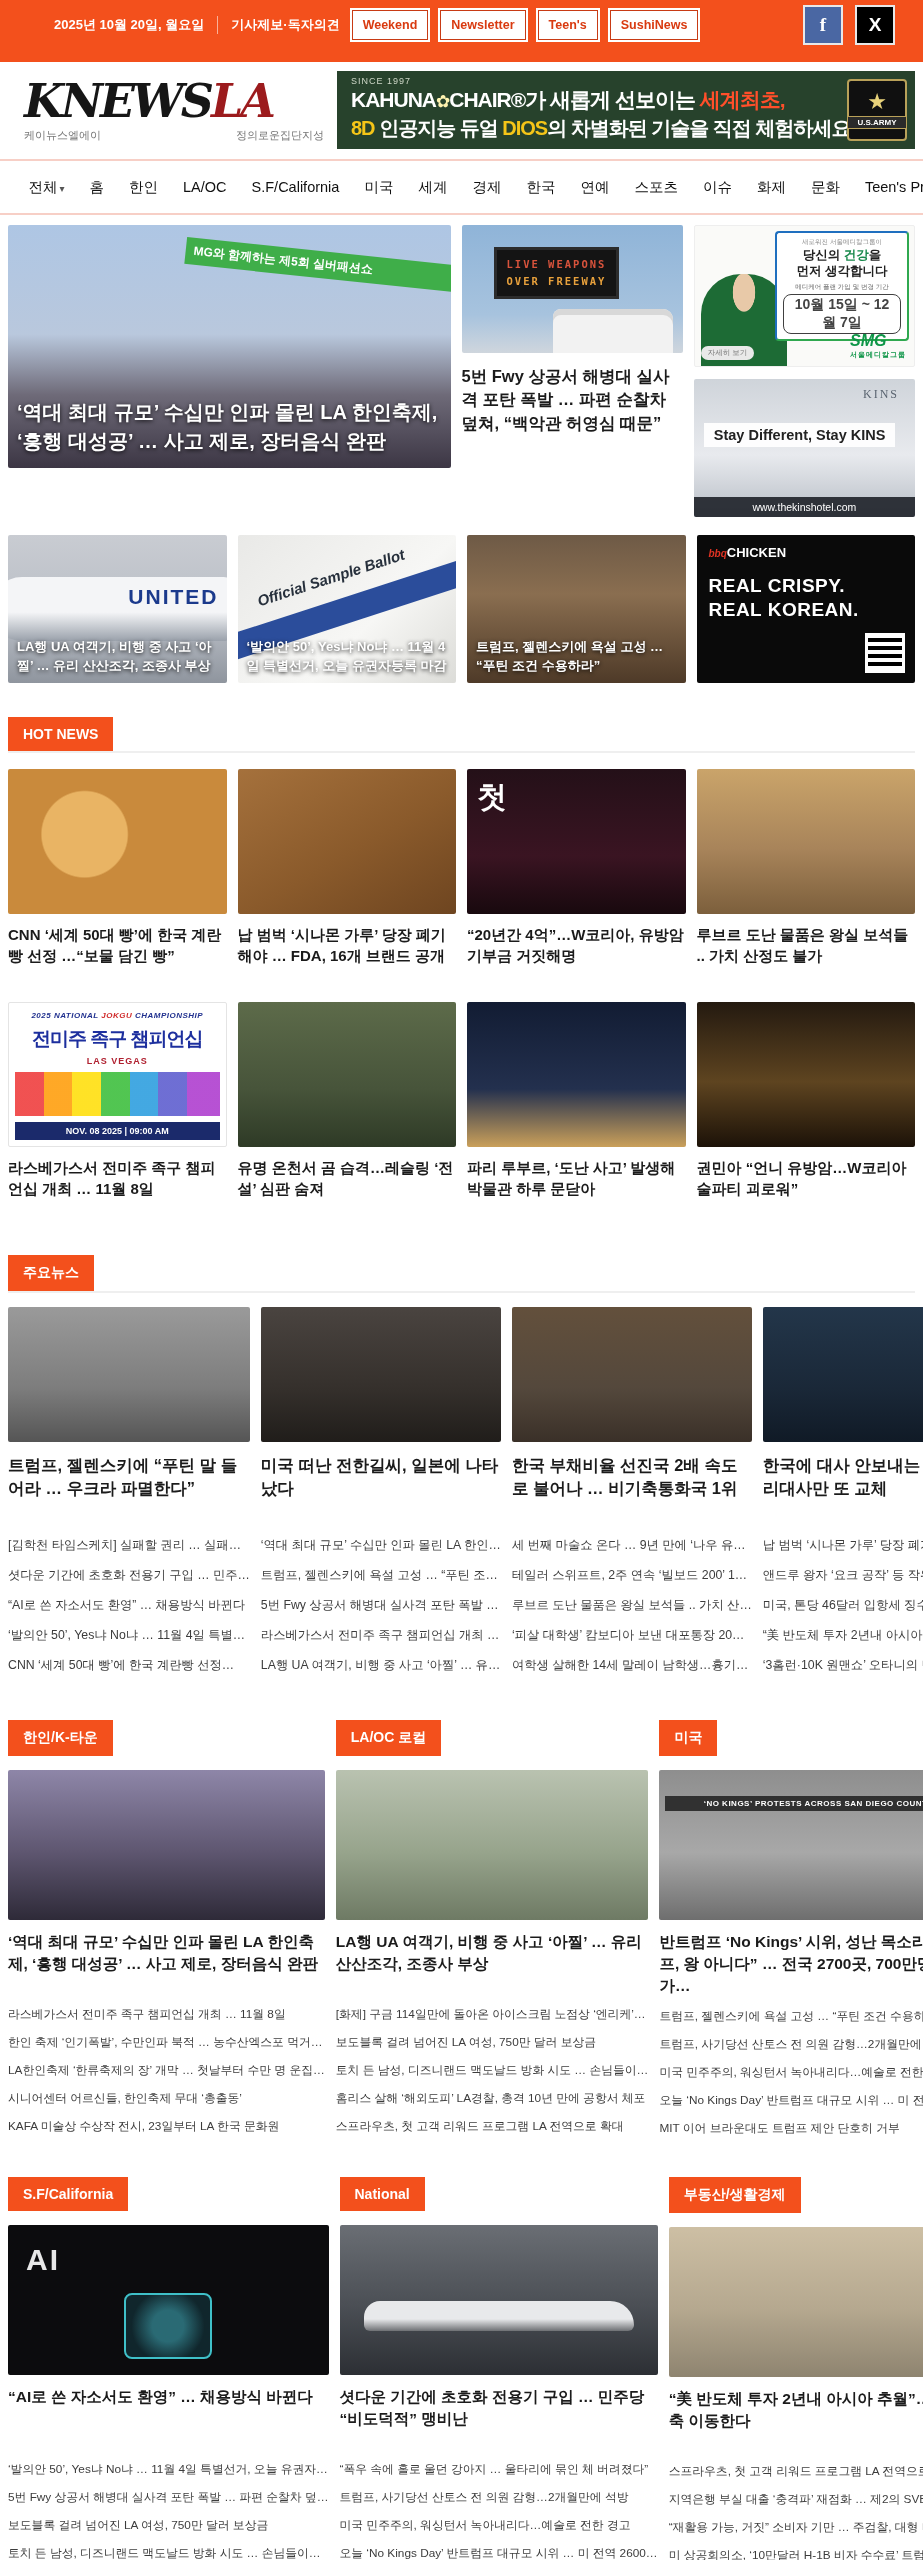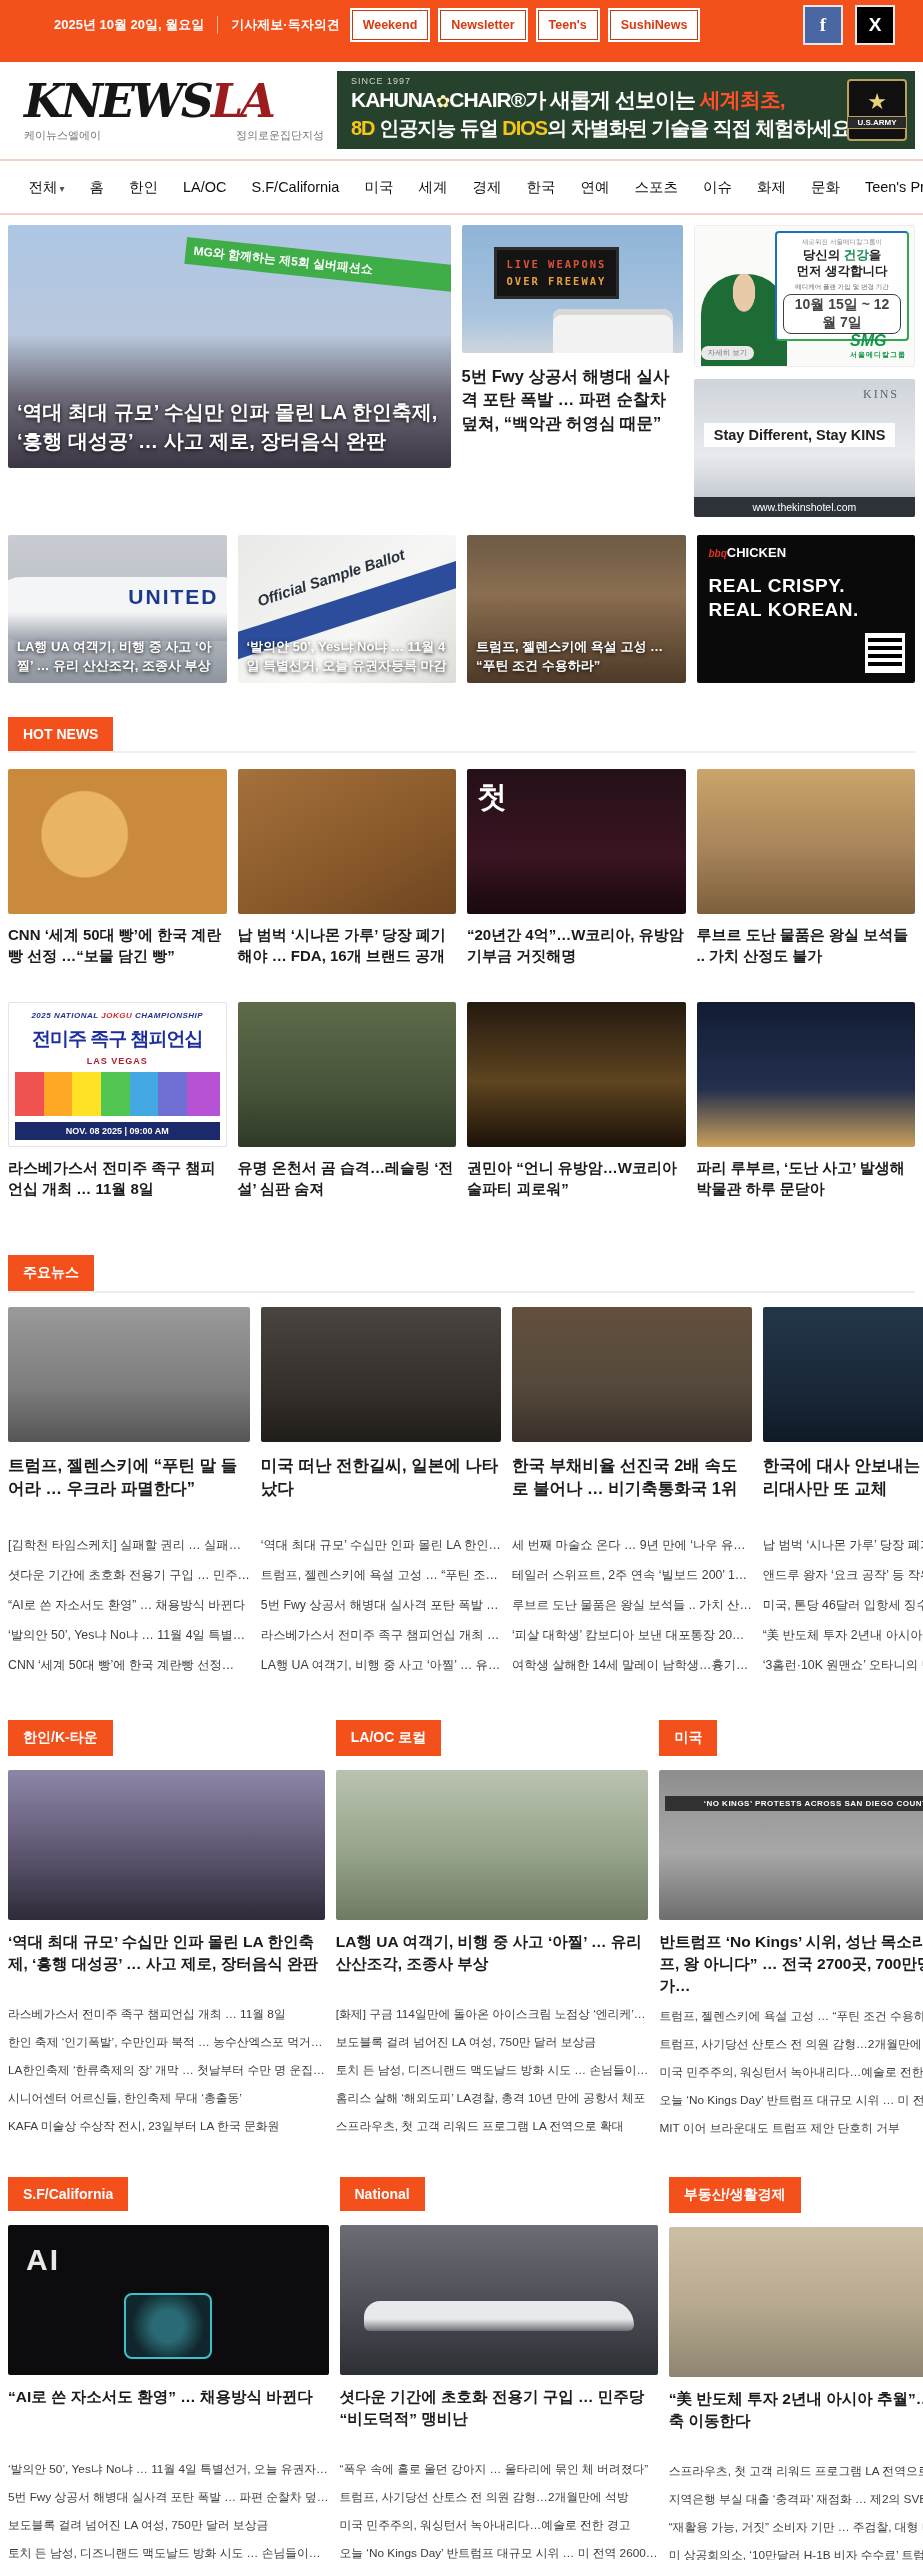--- a/index.html
+++ b/index.html
@@ -282,26 +282,26 @@
           <div class="po-art"></div>
           <div class="po-date">NOV. 08 2025 | 09:00 AM</div>
         </div>
         <div class="title hot-title">라스베가스서 전미주 족구 챔피언십 개최 … 11월 8일</div>
       </div>
       <div>
         <div class="img hot-img i-bear"></div>
         <div class="title hot-title">유명 온천서 곰 습격…레슬링 ‘전설’ 심판 숨져</div>
       </div>
       <div>
+        <div class="img hot-img i-pyramid"></div>
+        <div class="title hot-title">파리 루부르, ‘도난 사고’ 발생해 박물관 하루 문닫아</div>
+      </div>
+      <div>
         <div class="img hot-img i-dinner"></div>
         <div class="title hot-title">권민아 “언니 유방암…W코리아 술파티 괴로워”</div>
-      </div>
-      <div>
-        <div class="img hot-img i-pyramid"></div>
-        <div class="title hot-title">파리 루부르, ‘도난 사고’ 발생해 박물관 하루 문닫아</div>
       </div>
     </div>
 
     <div class="sec-head">
       <span class="badge">주요뉴스</span>
     </div>
     <div class="g4 sec-row">
       <div>
         <div class="img news-img i-trumpzel"></div>
         <div class="title news-title">트럼프, 젤렌스키에 “푸틴 말 들어라 … 우크라 파멸한다”</div>

